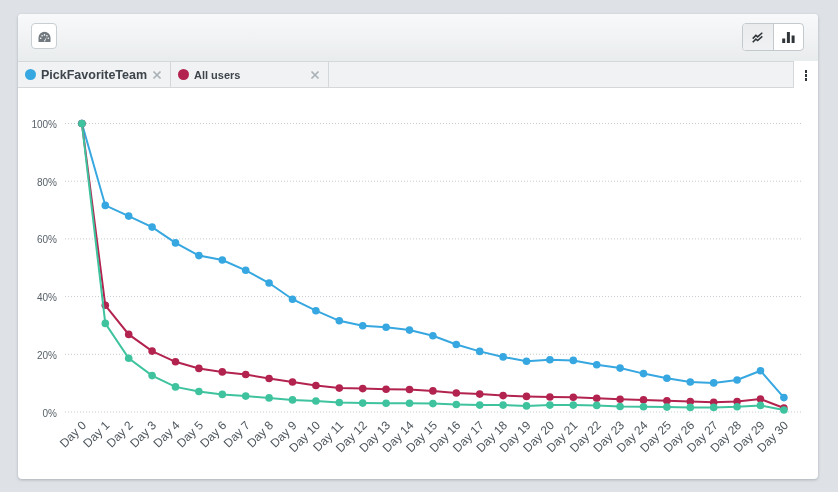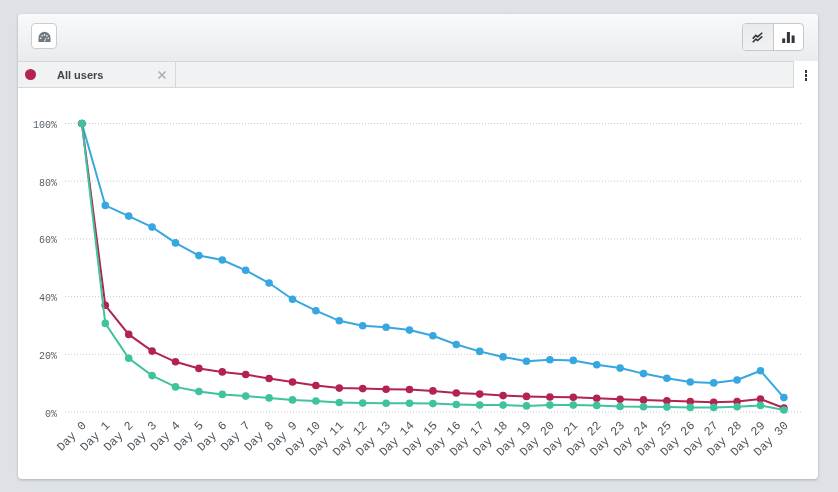--- a/index.html
+++ b/index.html
@@ -9,24 +9,24 @@
 .toggle{position:absolute;left:724px;top:9px;width:62px;height:28px;border:1px solid #c3c9cd;border-radius:4px;background:#fff;box-sizing:border-box;display:flex;}
 .tb{width:30px;height:26px;display:flex;align-items:center;justify-content:center;}
 .tb1{border-right:1px solid #c3c9cd;background:linear-gradient(#e9ebec,#f0f1f2);border-radius:3px 0 0 3px;}
 .chips{position:absolute;top:47px;left:0;right:0;height:27px;background:#f0f2f3;border-top:1px solid #d4d8db;border-bottom:1px solid #d4d8db;box-sizing:border-box;display:flex;}
 .chip{height:25px;display:flex;align-items:center;border-right:1px solid #d4d8db;box-sizing:border-box;font-size:12.5px;font-weight:bold;color:#3d444b;position:relative;white-space:nowrap;overflow:hidden;}
 .dot{width:11px;height:11px;border-radius:50%;margin-left:7px;margin-right:5px;flex:0 0 auto;}
 .chipx{position:absolute;right:8px;top:50%;margin-top:-5px;width:10px;height:10px;}
 .clb{flex:1 1 auto;overflow:hidden;white-space:nowrap;margin-right:20px;}
 .c3 .dot{margin-left:4px;}
 .c3 .clb{font-size:9.5px;}
-.c2 .clb{font-size:11px;margin-left:16px;}
+.c2 .clb{font-size:11px;}
 .kebab{position:absolute;right:0;top:-1px;bottom:-1px;width:24px;background:#fff;border-left:1px solid #d4d8db;}
 .kd{position:absolute;left:10.5px;width:2.5px;height:2.5px;background:#30353a;}
-.chart{position:absolute;left:0;top:74px;width:800px;height:389px;font-family:Liberation Mono, monospace;}
+.chart{position:absolute;left:0;top:74px;width:800px;height:389px;}
 </style></head>
 <body>
 <div class="card">
  <div class="header">
   <div class="dashbtn">
    <svg width="13" height="11" viewBox="0 0 13 11">
     <path d="M0.5 11 L0.5 6.8 A6 6 0 0 1 12.5 6.8 L12.5 11 Z" fill="#71797f"></path>
     <circle cx="2.7" cy="7.2" r="0.8" fill="#fff"></circle>
     <circle cx="4.1" cy="4.8" r="0.8" fill="#fff"></circle>
     <circle cx="6.5" cy="3.9" r="0.8" fill="#fff"></circle>
@@ -45,20 +45,27 @@
    <div class="tb">
     <svg width="13" height="11" viewBox="0 0 13 11">
      <rect x="0.2" y="6.5" width="3" height="4.5" fill="#30353a"></rect>
      <rect x="4.9" y="0" width="3" height="11" fill="#30353a"></rect>
      <rect x="9.6" y="3.5" width="3" height="7.5" fill="#30353a"></rect>
     </svg>
    </div>
   </div>
  </div>
  <div class="chips">
+  <div class="chip" style="width:153px">
+        <span class="dot" style="background:#36a7e0"></span>
+        <span class="clb">PickFavoriteTeam</span>
+   <svg class="chipx" viewBox="0 0 10 10">
+          <path d="M1.5 1.5 L8.5 8.5 M8.5 1.5 L1.5 8.5" stroke="#aab1b6" stroke-width="1.7"></path>
+        </svg>
+      </div>
   <div class="chip c2" style="width:158px">
         <span class="dot" style="background:#b3234f"></span>
         <span class="clb">All users</span>
    <svg class="chipx" viewBox="0 0 10 10">
           <path d="M1.5 1.5 L8.5 8.5 M8.5 1.5 L1.5 8.5" stroke="#aab1b6" stroke-width="1.7"></path>
         </svg>
       </div>
   <div class="kebab">
    <div class="kd" style="top:9.3px"></div>
    <div class="kd" style="top:13.2px"></div>

